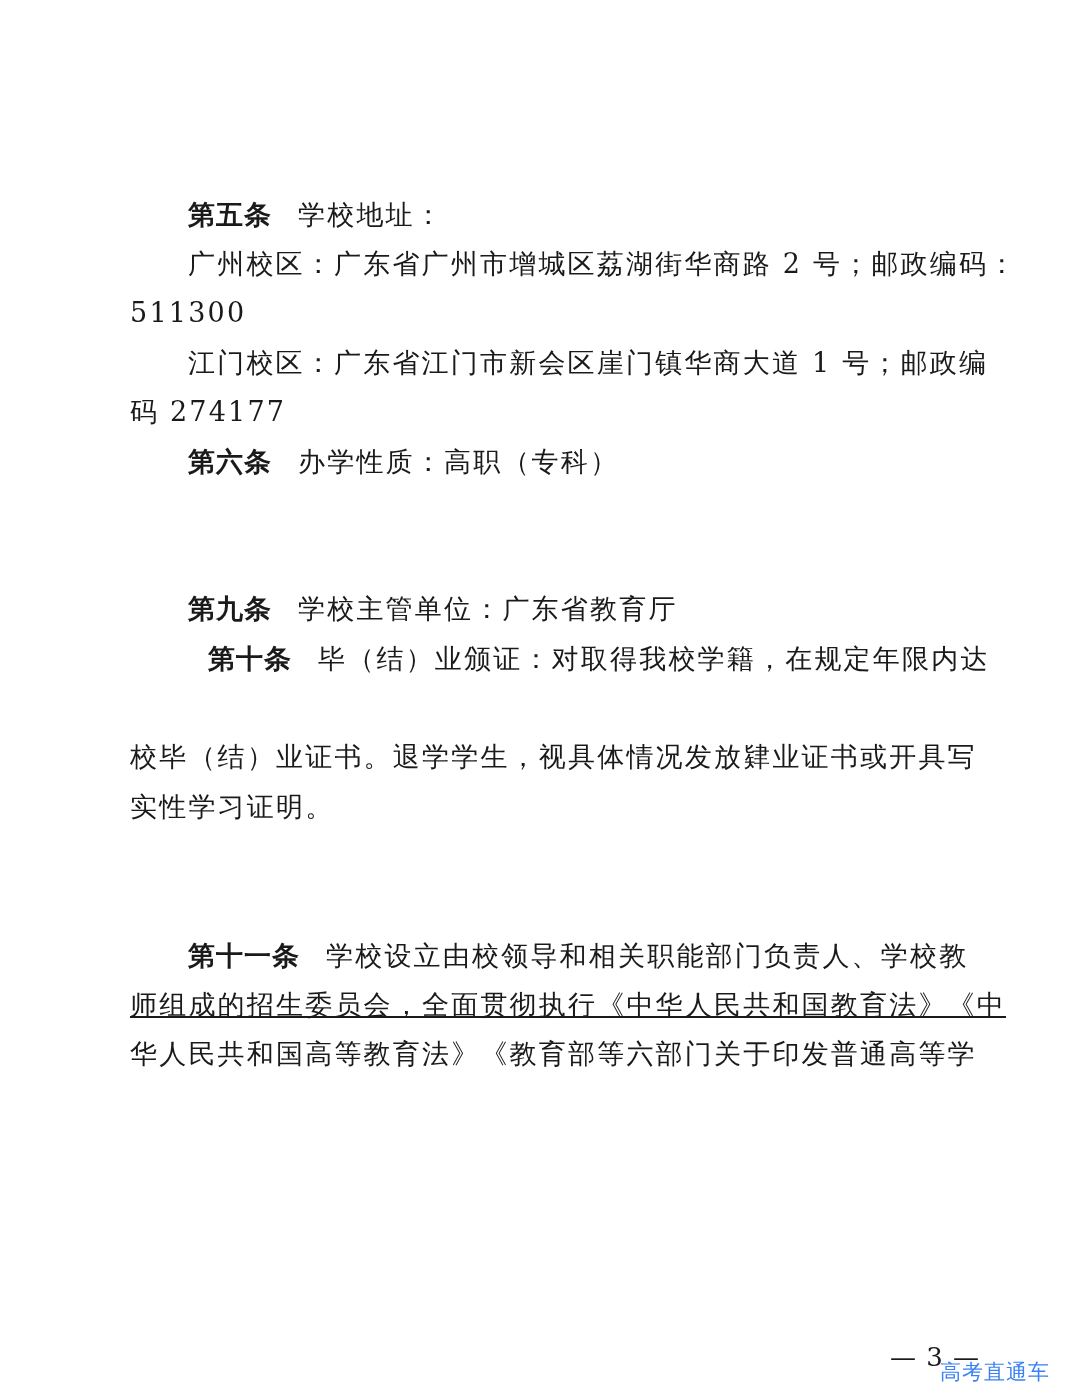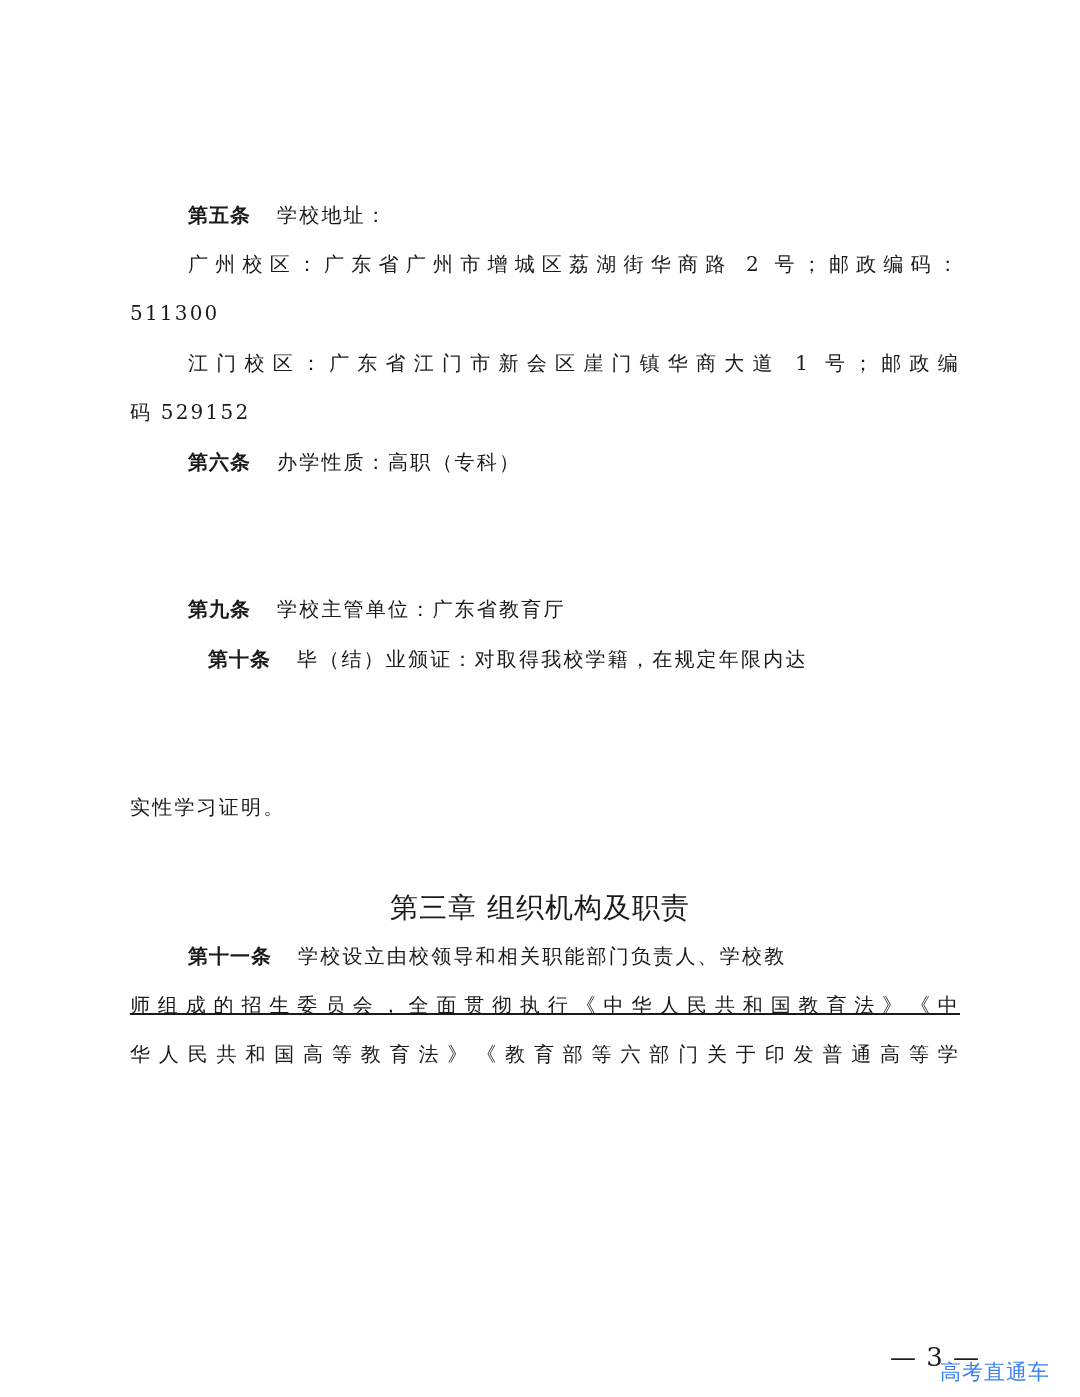--- a/index.html
+++ b/index.html
@@ -1,19 +1,19 @@
 <!DOCTYPE html>
 <html><head>
 <meta charset="utf-8">
 <style>
   html, body { margin:0; padding:0; background:#ffffff; }
   body { width:1080px; height:1397px; position:relative; overflow:hidden;
          font-family:"DejaVu Serif","Liberation Serif",serif; color:#1a1a1a; }
   .page { position:absolute; left:0; top:0; width:1080px; height:1397px; }
-  .line { position:absolute; left:130px; width:830px; font-size:20px; line-height:36px;
+  .line { position:absolute; left:130px; width:830px; font-size:27px; line-height:36px;
           white-space:nowrap; letter-spacing:2.2px; }
   .line.indent { left:188px; width:772px; }
   .just { text-align:justify; text-align-last:justify; }
   .art { font-family:"DejaVu Sans","Liberation Sans",sans-serif; font-weight:bold; letter-spacing:1px; margin-right:26px; }
   .chapter { position:absolute; left:0; width:1080px; text-align:center; font-size:28px;
              font-family:"DejaVu Sans","Liberation Sans",sans-serif; letter-spacing:1px; }
   .pagenum { position:absolute; left:890px; top:1342px; font-size:26px; letter-spacing:1px; }
   .watermark { position:absolute; left:940px; top:1358px; font-size:21px; color:#3b82f6;
                font-family:"DejaVu Sans","Liberation Sans",sans-serif; letter-spacing:1px; }
 </style>
@@ -23,38 +23,38 @@
 <div class="page">
 
   <div class="line indent" style="top:197px;">
     <span class="art">第五条</span><span>学校地址：</span>
   </div>
 
   <div class="line indent just" style="top:246px;">广州校区：广东省广州市增城区荔湖街华商路 2 号；邮政编码：</div>
   <div class="line" style="top:295px;">511300</div>
 
   <div class="line indent just" style="top:345px;">江门校区：广东省江门市新会区崖门镇华商大道 1 号；邮政编</div>
-  <div class="line" style="top:394px;">码 529152</div>
+  <div class="line" style="top:394px;">码 274177</div>
 
   <div class="line indent" style="top:444px;">
     <span class="art">第六条</span><span>办学性质：高职（专科）</span>
   </div>
 
 
 
   <div class="line indent" style="top:591px;">
     <span class="art">第九条</span><span>学校主管单位：广东省教育厅</span>
   </div>
 
   <div class="line indent" style="top:641px;margin-left:20px;">
     <span class="art">第十条</span><span>毕（结）业颁证：对取得我校学籍，在规定年限内达</span>
   </div>
+  <div class="line just" style="top:739px;">校毕（结）业证书。退学学生，视具体情况发放肄业证书或开具写</div>
   <div class="line" style="top:789px;">实性学习证明。</div>
 
-  <div class="chapter" style="top:889px;">第三章 组织机构及职责</div>
 
   <div class="line indent" style="top:938px;">
     <span class="art">第十一条</span><span>学校设立由校领导和相关职能部门负责人、学校教</span>
   </div>
   <div class="line just" style="top:987px;text-decoration:underline;">师组成的招生委员会，全面贯彻执行《中华人民共和国教育法》《中</div>
   <div class="line just" style="top:1036px;">华人民共和国高等教育法》《教育部等六部门关于印发普通高等学</div>
 
   <div class="pagenum">— 3 —</div>
   <div class="watermark">高考直通车</div>
 </div>

